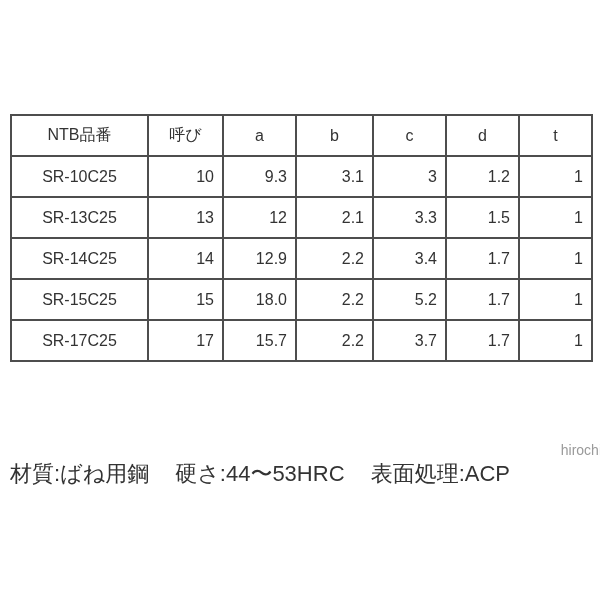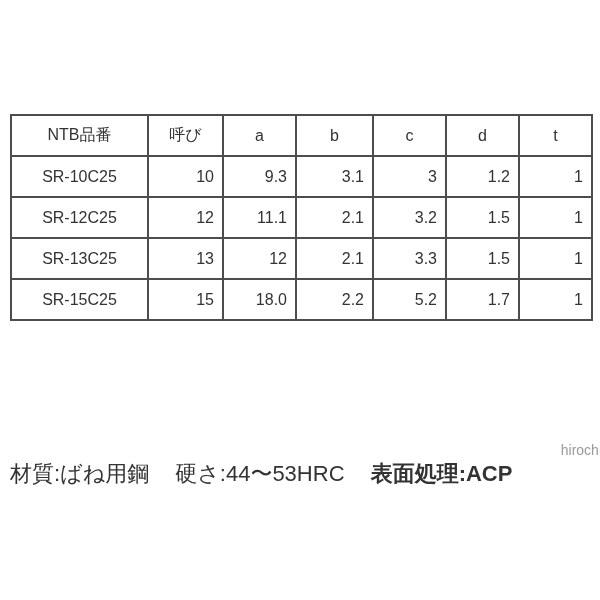--- a/index.html
+++ b/index.html
@@ -52,21 +52,20 @@
     top: 459px;
     font-size: 22px;
     color: #333333;
     white-space: nowrap;
   }
   .footer-note .seg {
     margin-right: 20px;
   }
   .footer-note .seg:last-child {
     margin-right: 0;
-    font-weight: bold;
   }
   .watermark {
     position: absolute;
     right: -2px;
     top: 442px;
     font-size: 14px;
     color: #9a9a9a;
   }
 </style>
 </head>
@@ -97,43 +96,52 @@
     <tr>
       <td class="part-cell">SR-10C25</td>
       <td class="num-cell">10</td>
       <td class="num-cell">9.3</td>
       <td class="num-cell">3.1</td>
       <td class="num-cell">3</td>
       <td class="num-cell">1.2</td>
       <td class="num-cell">1</td>
     </tr>
     <tr>
-      <td class="part-cell">SR-12C25</td>
-      <td class="num-cell">12</td>
-      <td class="num-cell">11.1</td>
-      <td class="num-cell">2.1</td>
-      <td class="num-cell">3.2</td>
-      <td class="num-cell">1.5</td>
-      <td class="num-cell">1</td>
-    </tr>
-    <tr>
       <td class="part-cell">SR-13C25</td>
       <td class="num-cell">13</td>
       <td class="num-cell">12</td>
       <td class="num-cell">2.1</td>
       <td class="num-cell">3.3</td>
       <td class="num-cell">1.5</td>
       <td class="num-cell">1</td>
     </tr>
     <tr>
+      <td class="part-cell">SR-14C25</td>
+      <td class="num-cell">14</td>
+      <td class="num-cell">12.9</td>
+      <td class="num-cell">2.2</td>
+      <td class="num-cell">3.4</td>
+      <td class="num-cell">1.7</td>
+      <td class="num-cell">1</td>
+    </tr>
+    <tr>
       <td class="part-cell">SR-15C25</td>
       <td class="num-cell">15</td>
       <td class="num-cell">18.0</td>
       <td class="num-cell">2.2</td>
       <td class="num-cell">5.2</td>
+      <td class="num-cell">1.7</td>
+      <td class="num-cell">1</td>
+    </tr>
+    <tr>
+      <td class="part-cell">SR-17C25</td>
+      <td class="num-cell">17</td>
+      <td class="num-cell">15.7</td>
+      <td class="num-cell">2.2</td>
+      <td class="num-cell">3.7</td>
       <td class="num-cell">1.7</td>
       <td class="num-cell">1</td>
     </tr>
   </tbody>
 </table>
 
 <div class="footer-note">
   <span class="seg">材質:ばね用鋼</span>
   <span class="seg">硬さ:44〜53HRC</span>
   <span class="seg">表面処理:ACP</span>

